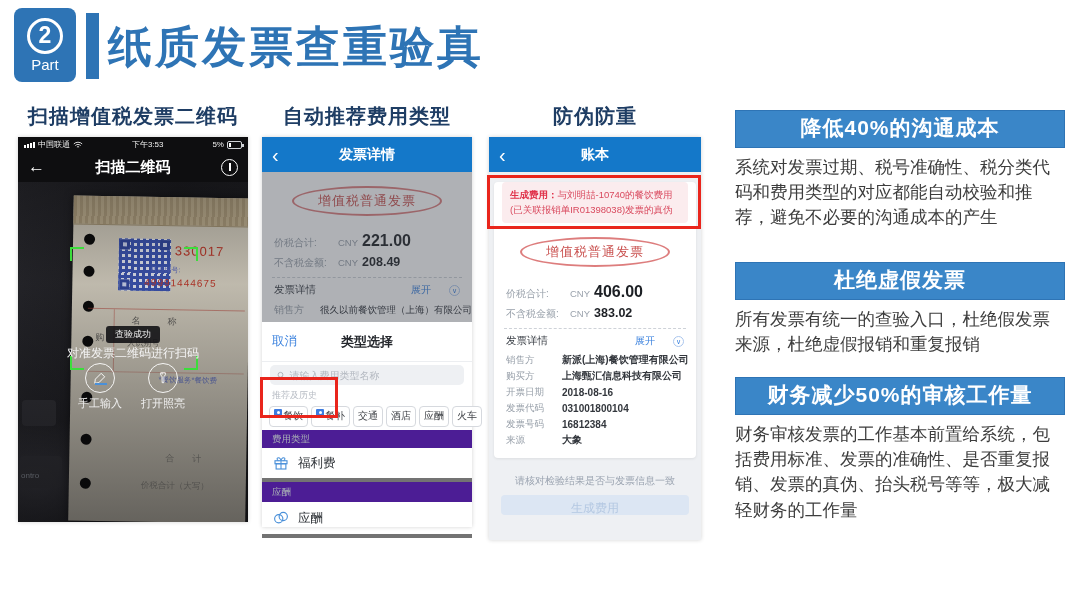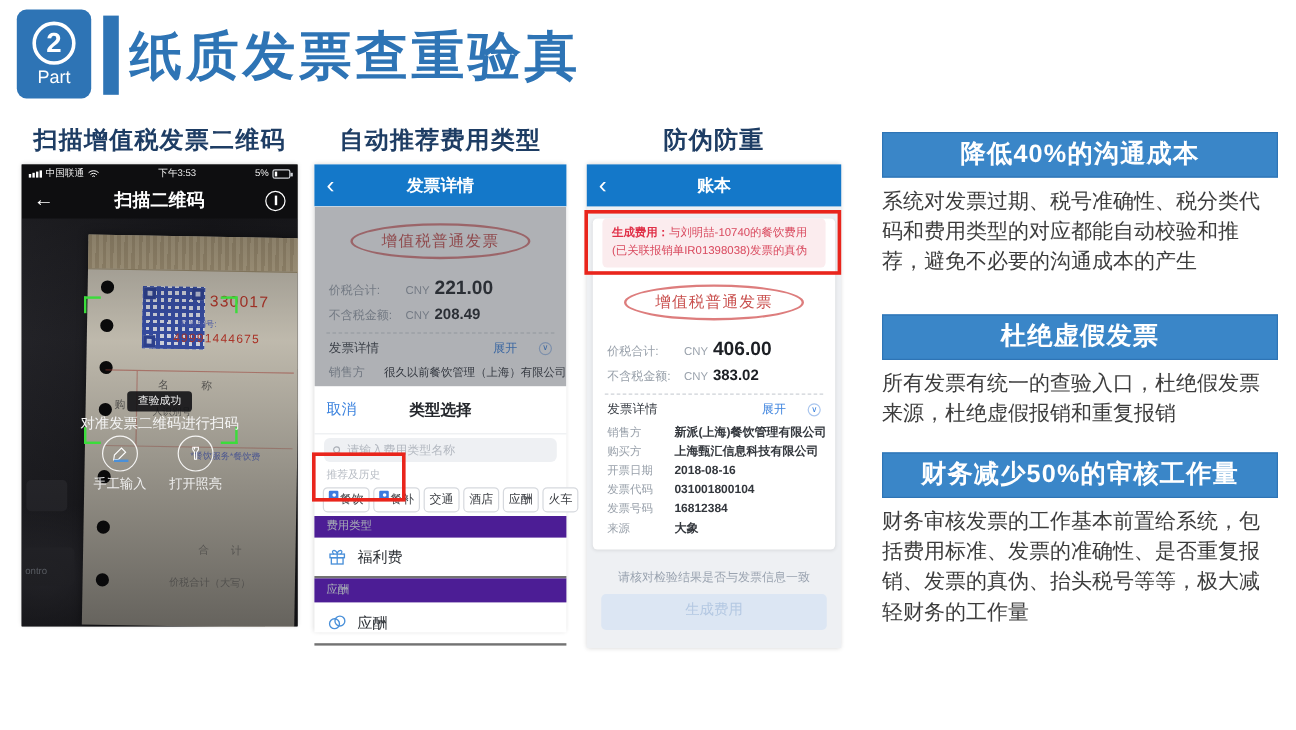--- a/index.html
+++ b/index.html
@@ -120,40 +120,40 @@
   .p2-search input::placeholder{color:#b3b8c0;}
   .group-label{font-size:9px;color:#b7bcc4;padding-left:10px;height:14px;line-height:15px;}
   .chips{display:flex;gap:3px;padding:3px 7px;height:28px;align-items:center;}
   .chip{border:1px solid #d6d9de;border-radius:4px;font-size:10px;color:#3c3f44;height:21px;
     padding:0 4px;background:#fff;display:inline-flex;align-items:center;white-space:nowrap;}
   .tag{width:8px;height:8px;background:#3D7BE0;border-radius:1px;margin-right:1px;align-self:flex-start;
     margin-top:2px;position:relative;}
   .tag::after{content:"";position:absolute;left:2.5px;top:2.5px;width:3px;height:3px;border-radius:50%;background:#fff;}
   .band{background:#4c1d95;color:#a7adb5;font-size:9.5px;line-height:18px;padding-left:10px;height:18px;}
   .band2{height:20px;line-height:20px;}
-  .sheet-item{display:flex;align-items:center;padding-left:10px;height:34px;border-bottom:2px solid #737373;}
+  .sheet-item{display:flex;align-items:center;padding-left:10px;height:34px;border-bottom:4px solid #737373;}
   .item2{height:36px;}
   .sheet-item .ilabel{margin-left:8px;font-size:12.5px;color:#2f3338;}
   .redrect{position:absolute;border:3px solid #E9251C;z-index:6;pointer-events:none;}
   .p2-redrect{left:-2px;top:240px;width:78px;height:41px;}
 
   
   .p3{left:489px;width:212px;height:403px;background:#eef0f3;}
   .p3-card{margin:6px 5px 0;background:#fff;border-radius:4px;box-shadow:0 1px 3px rgba(0,0,0,.08);padding-bottom:10px;}
   .warn{margin:10px 8px 0;background:#FBECEE;border-radius:4px;padding:6px 8px;font-size:9.5px;
     line-height:1.55;color:#D9495E;}
   .warn b{color:#E03048;font-weight:bold;}
   .p3-redrect{left:-2px;top:38px;width:214px;height:54px;}
   .p3-stamp{margin-top:14px;}
   .p3 .kv{margin-top:0;height:16px;}
   .p3 .kv .lbl{width:56px;font-size:9.5px;}
   .p3 .kv .val{font-size:10px;font-weight:bold;color:#33373d;}
   .p3-rows{margin-top:4px;}
   .p3-hint{text-align:center;font-size:10px;color:#9aa3b0;margin-top:16px;}
-  .p3-btn{margin:7px 12px 0;height:30px;background:#dce6f3;color:#b4c8e2;border-radius:4px;line-height:26px;
+  .p3-btn{margin:7px 12px 0;height:20px;background:#dce6f3;color:#b4c8e2;border-radius:4px;line-height:26px;
     text-align:center;font-size:12px;}
 
   
   .benefit{position:absolute;left:735px;width:330px;}
   .b1{top:110px;} .b2{top:262px;} .b3{top:377px;}
   .banner{background:#3A86C8;border:1px solid #2E74B5;color:#fff;font-size:21px;font-weight:bold;
     text-align:center;padding:3px 0 5px;letter-spacing:1px;}
   .benefit p{margin:7px 0 0;font-size:17.5px;line-height:1.44;color:#3d3d3d;}
 </style>
 </head>

